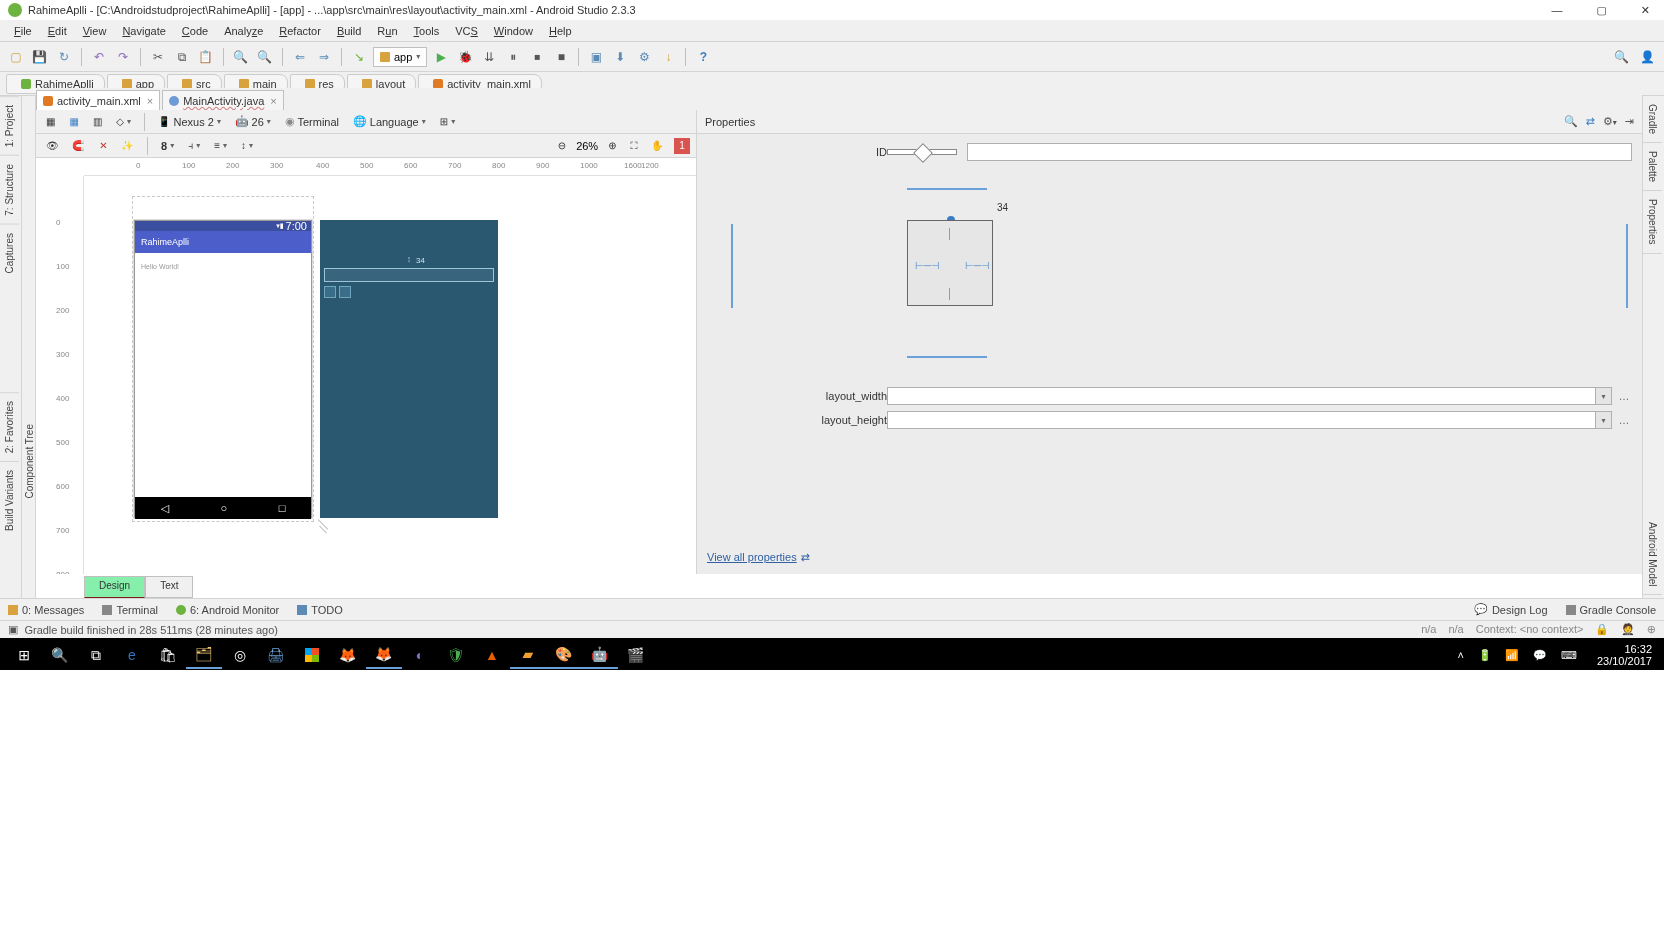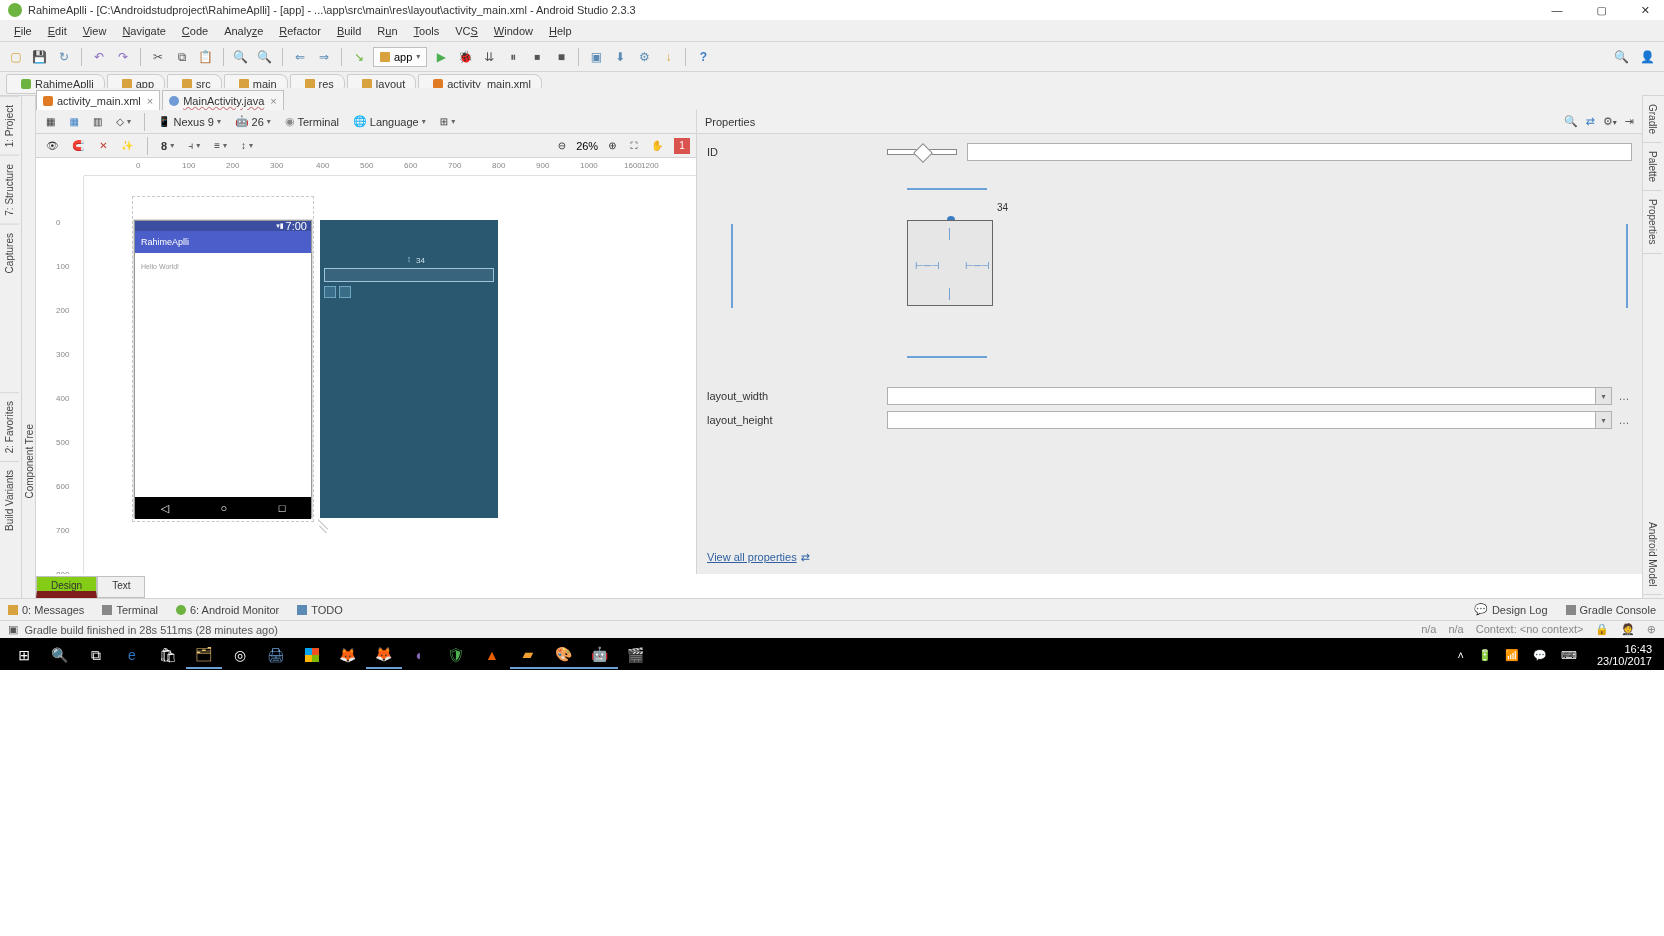--- a/index.html
+++ b/index.html
@@ -89,21 +89,21 @@
 .bp-handle::after { width:10px; height:1px; top:9px; left:2px; transform:rotate(45deg); }
 .phone-outline { position:absolute; left:96px; top:38px; width:182px; height:326px; border:1px dashed #c8c8c8; }
 
 
 .props { position:absolute; left:696px; top:110px; right:22px; height:464px; background:#ececec; border-left:1px solid #d4d4d4; }
 .props-head { height:24px; display:flex; align-items:center; padding:0 8px; border-bottom:1px solid #d4d4d4; background:#f0f0f0; }
 .props-title { color:#333; }
 .props-tools { margin-left:auto; display:flex; gap:8px; font-size:12px; color:#555; }
 .props-body { padding:6px 10px; }
 .row { display:flex; align-items:center; height:24px; }
-.row-label { width:180px; color:#333; }
+.row-label { width:180px; color:#333;text-align:right; }
 .row-input { flex:1; height:18px; border:1px solid #b0b0b0; background:#fff; }
 .row-combo { flex:1; display:flex; }
 .row-combo .inp { flex:1; height:18px; border:1px solid #b0b0b0; background:#fff; }
 .row-combo .dd { width:16px; height:18px; border:1px solid #b0b0b0; border-left:none; background:#e5e5e5; display:flex; align-items:center; justify-content:center; font-size:8px; color:#666; }
 .row-dots { width:16px; text-align:center; color:#666; margin-left:4px; }
 
 
 .constraint-area { position:relative; height:200px; margin-bottom:20px; }
 .slider-h-top { position:absolute; left:190px; top:0; width:70px; height:6px; border:1px solid #888; background:#fff; }
 .slider-h-top::after { content:""; position:absolute; left:28px; top:-4px; width:12px; height:12px; background:#fff; border:1px solid #888; transform:rotate(45deg); }
@@ -121,21 +121,21 @@
 .carrow.e { left:258px; top:96px; }
 .carrow.w { left:208px; top:96px; }
 
 .vap { position:absolute; left:10px; bottom:10px; font-size:10px; }
 .vap a { color:#3161a3; text-decoration:underline; }
 .vap .refresh { color:#3161a3; margin-left:4px; }
 
 
 .dt-tabs { position:absolute; left:36px; top:576px; height:22px; display:flex; }
 .dt-tab { padding:3px 14px; border:1px solid #c0c0c0; background:#f0f0f0; font-size:10px; color:#333; }
-.dt-tab.active { background:#84cc16; border-bottom:7px solid #7f1d1d; }
+.dt-tab.active { background:#86efac; border-bottom:1px solid #7f1d1d;margin-left:48px; }
 
 
 .bottom-bar { position:absolute; left:0; right:0; top:598px; height:22px; background:#f0f0f0; border-top:1px solid #d4d4d4; display:flex; align-items:center; padding:0 8px; gap:18px; }
 .bb-item { display:flex; align-items:center; gap:4px; font-size:10px; color:#444; }
 .bb-right { margin-left:auto; display:flex; gap:18px; }
 .bb-ico { width:10px; height:10px; display:inline-block; }
 
 
 .statusline { position:absolute; left:0; right:0; top:620px; height:18px; background:#f0f0f0; border-top:1px solid #d4d4d4; display:flex; align-items:center; padding:0 8px; font-size:10px; color:#555; }
 .statusline .right { margin-left:auto; display:flex; gap:12px; color:#888; }
@@ -280,21 +280,21 @@
     <span class="x">×</span>
   </div>
 </div>
 
 <div class="designer-bar1">
   <span class="dbtn">▦</span>
   <span class="dbtn" style="color:#3b7dc4">▦</span>
   <span class="dbtn">▥</span>
   <span class="dbtn">◇<span class="drop">▾</span></span>
   <div class="tb-sep"></div>
-  <span class="dbtn">📱<span>Nexus 9</span><span class="drop">▾</span></span>
+  <span class="dbtn">📱<span>Nexus 2</span><span class="drop">▾</span></span>
   <span class="dbtn">
       <span style="color:#6db33f">🤖</span>
       <span>26</span>
       <span class="drop">▾</span>
     </span>
   <span class="dbtn">
       <span style="color:#888">◉</span>
       <span>Terminal</span>
     </span>
   <span class="dbtn">
@@ -506,19 +506,19 @@
   <div class="tb-app tb-bot">🎨</div>
   <div class="tb-app tb-bot" style="color:#6db33f">🤖</div>
   <div class="tb-app">🎬</div>
   <div class="tb-right">
     <span>˄</span>
     <span>🔋</span>
     <span>📶</span>
     <span>💬</span>
     <span>⌨</span>
     <div class="clock">
-      <div>16:43</div>
+      <div>16:32</div>
       <div>23/10/2017</div>
     </div>
   </div>
 </div>
 
 <div class="whitespace"></div>
 
 </body></html>

